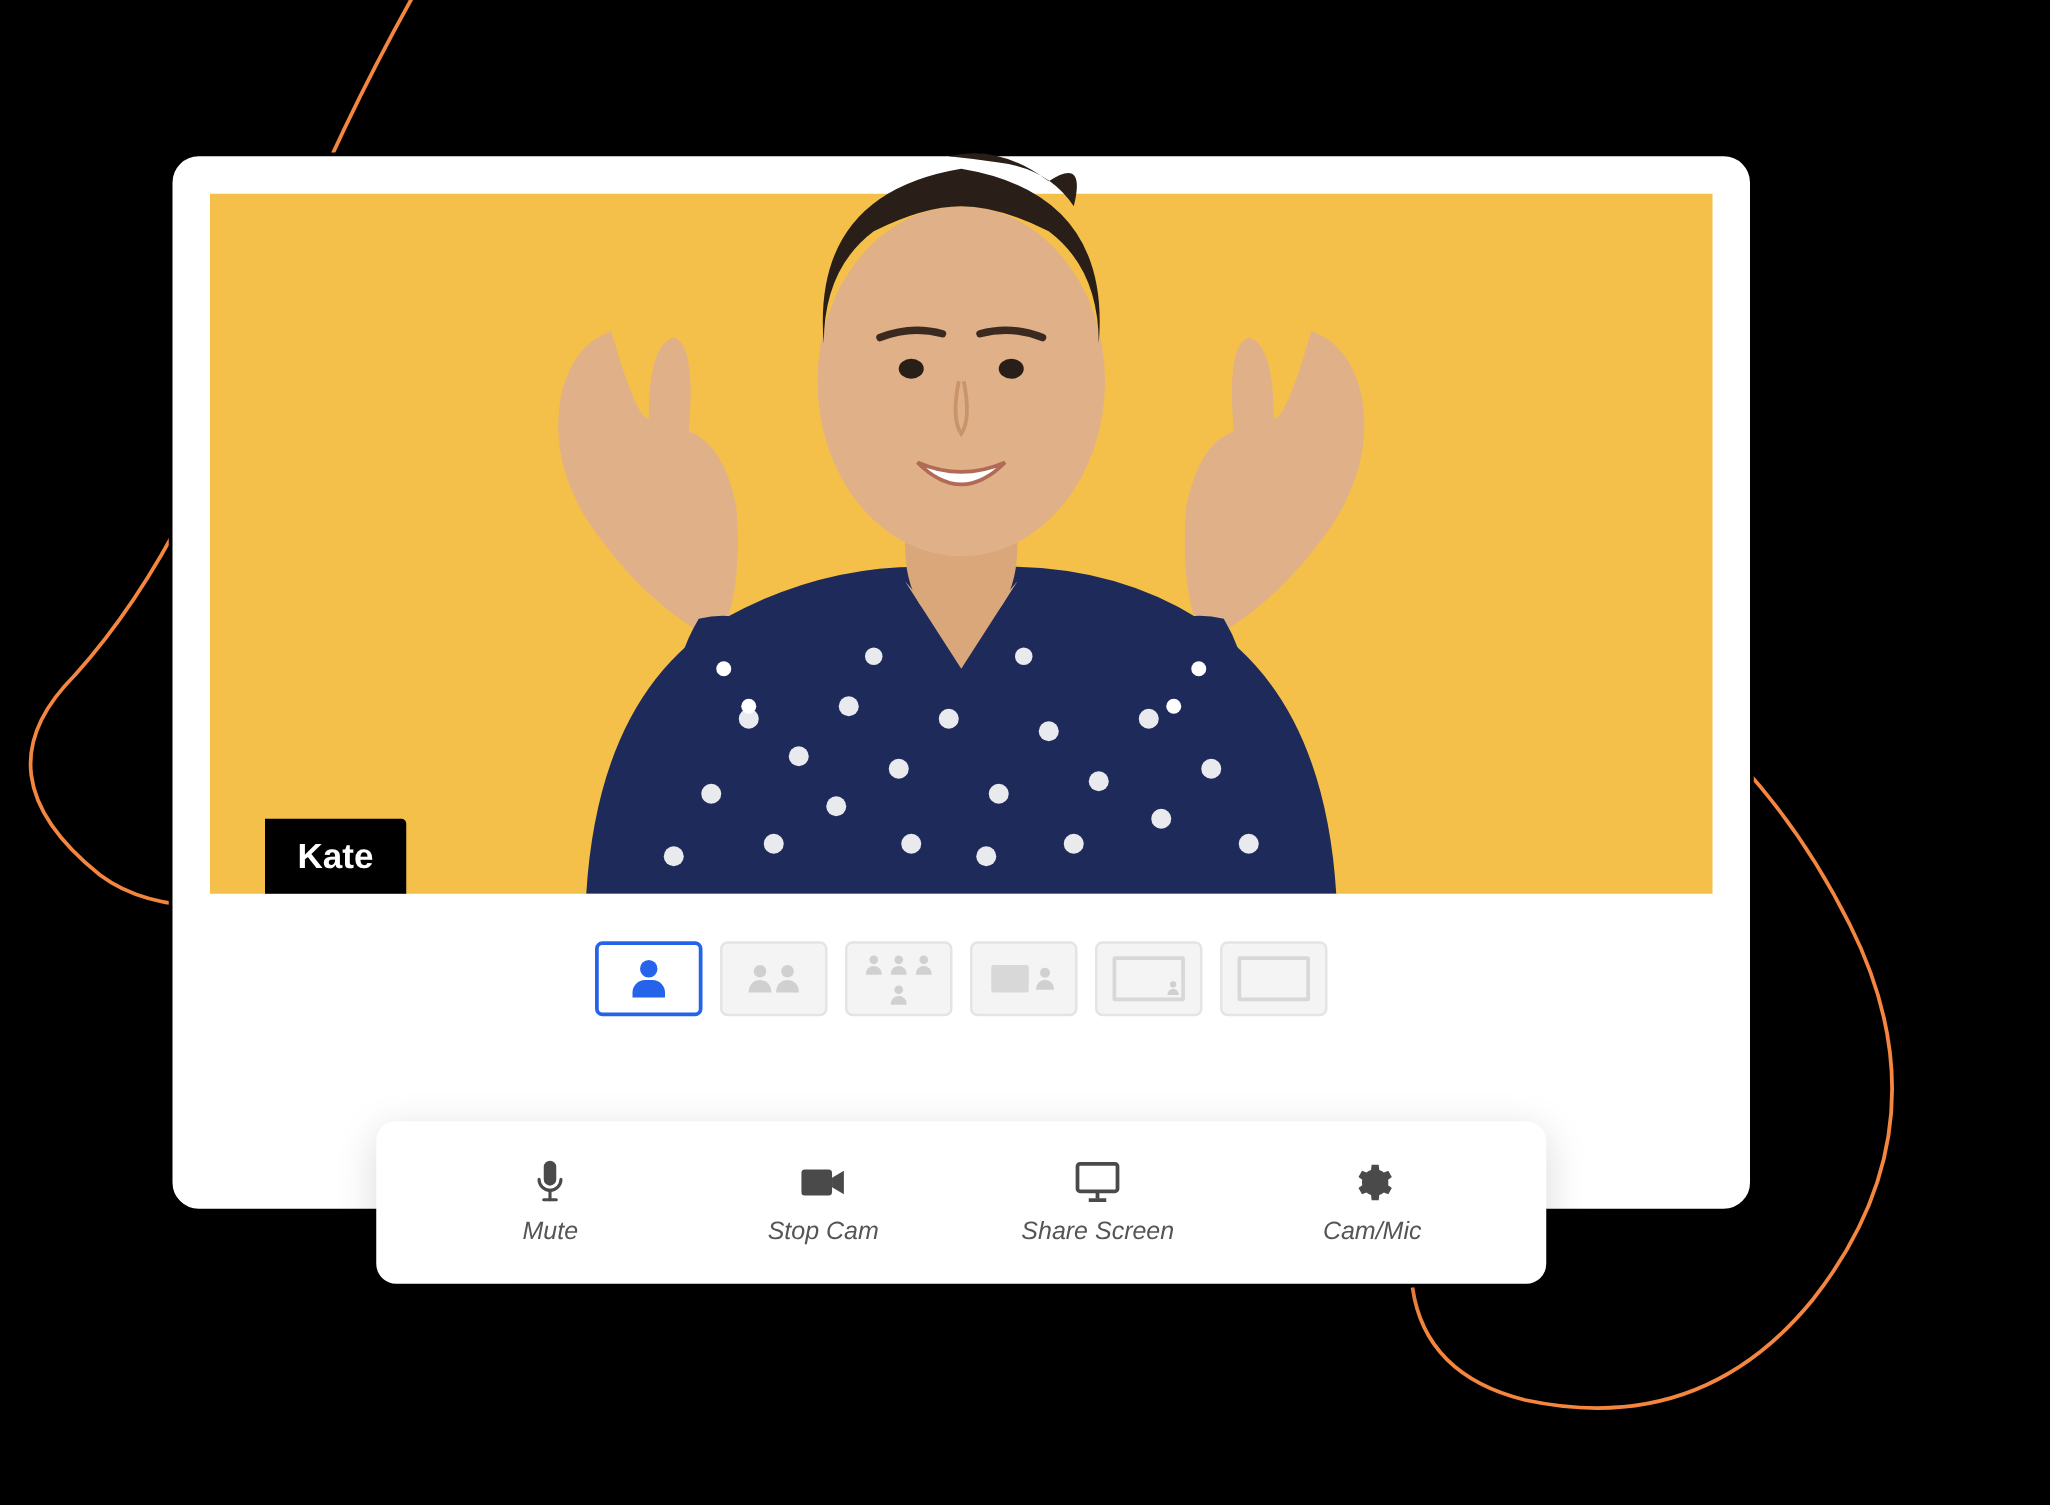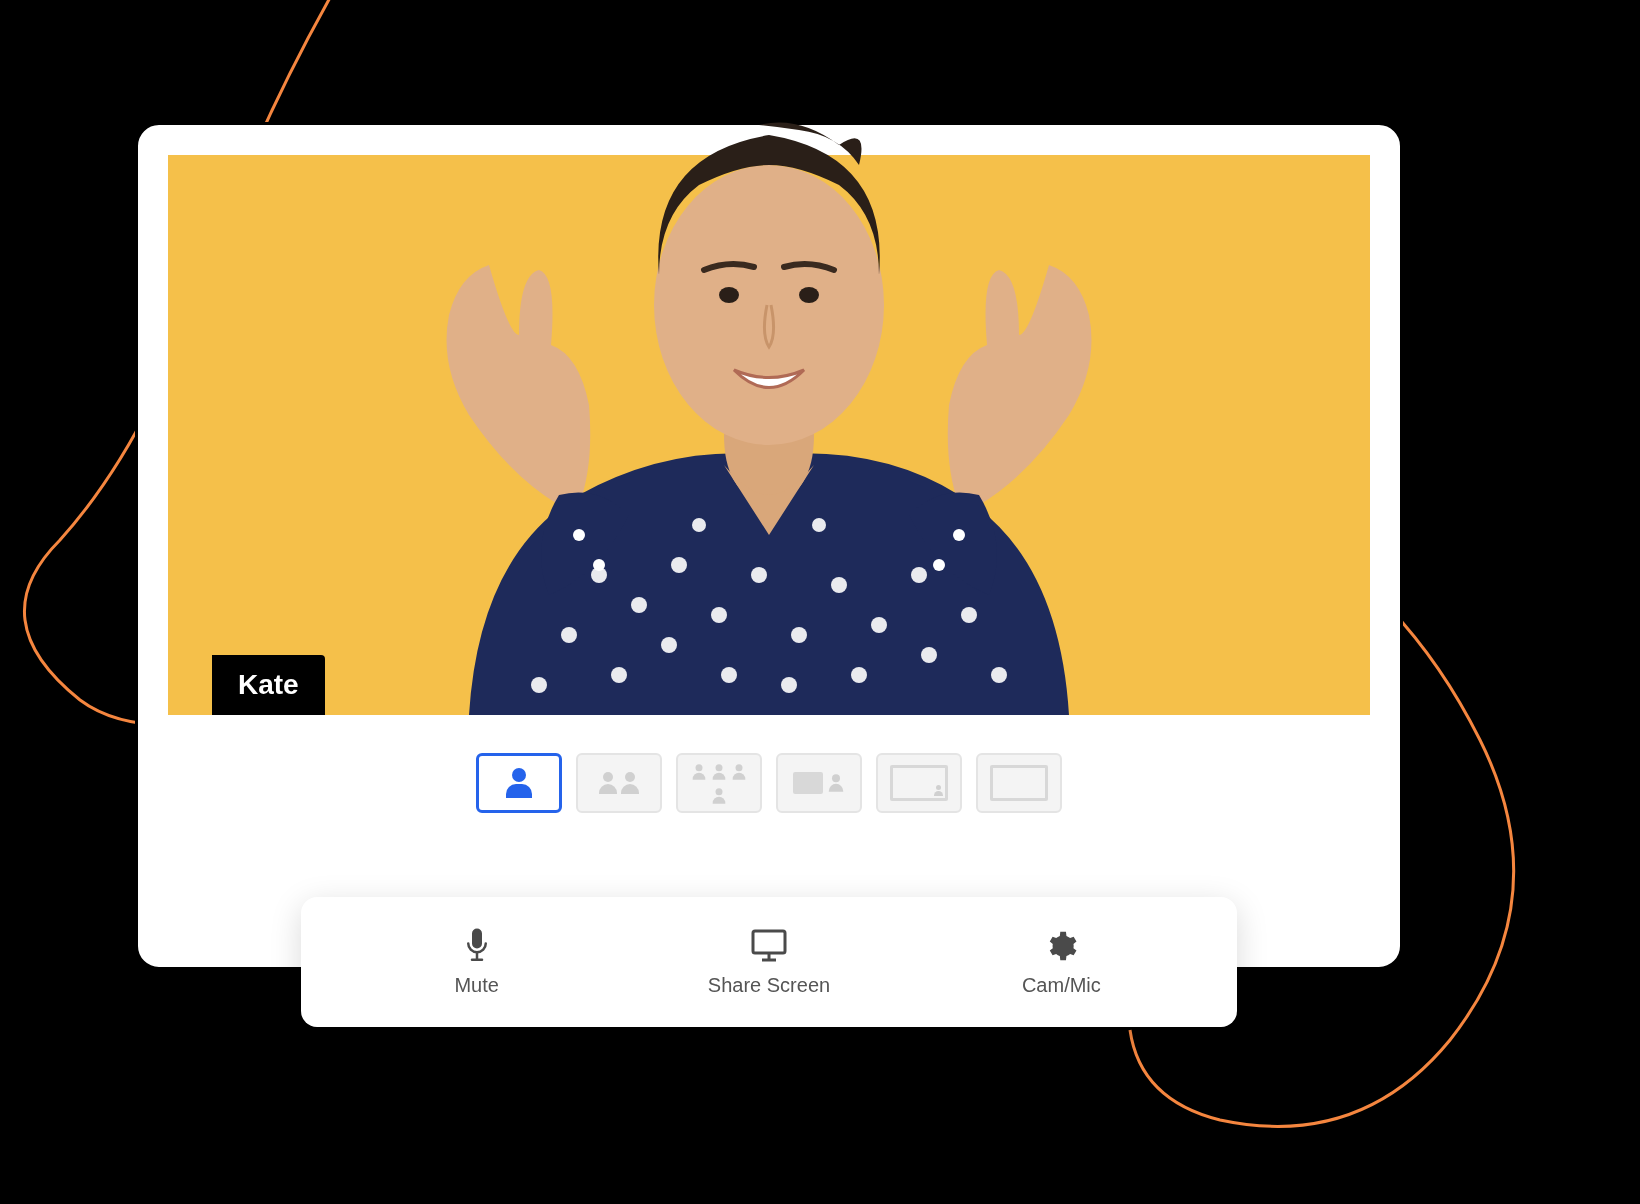--- a/index.html
+++ b/index.html
@@ -137,20 +137,21 @@
       width: 936px;
       height: 130px;
       background: #fff;
       border-radius: 16px;
       box-shadow: 0 8px 32px rgba(0,0,0,0.15);
       display: flex;
       align-items: center;
       justify-content: space-around;
       padding: 0 30px;
       z-index: 5;
+      font-style: italic;
     }
     .control-btn {
       display: flex;
       flex-direction: column;
       align-items: center;
       gap: 10px;
       cursor: pointer;
       min-width: 120px;
     }
     .control-icon {
@@ -315,20 +316,29 @@
           <rect x="9" y="1" width="6" height="14" rx="3" fill="#4a4a4a"></rect>
           <path d="M5 12 a7 7 0 0 0 14 0" stroke-linecap="round"></path>
           <line x1="12" y1="19" x2="12" y2="25" stroke-linecap="round"></line>
           <line x1="8" y1="25" x2="16" y2="25" stroke-linecap="round"></line>
         </svg>
       </div>
       <span class="control-label">Mute</span>
     </div>
     <div class="control-btn">
       <div class="control-icon">
+        <svg width="38" height="28" viewBox="0 0 38 28" fill="#4a4a4a">
+          <rect x="0" y="3" width="26" height="22" rx="3"></rect>
+          <path d="M26 10 L36 4 L36 24 L26 18 Z"></path>
+        </svg>
+      </div>
+      <span class="control-label">Stop Cam</span>
+    </div>
+    <div class="control-btn">
+      <div class="control-icon">
         <svg width="36" height="34" viewBox="0 0 36 34" fill="none" stroke="#4a4a4a" stroke-width="3">
           <rect x="2" y="2" width="32" height="22" rx="2"></rect>
           <line x1="18" y1="24" x2="18" y2="30"></line>
           <line x1="11" y1="31" x2="25" y2="31"></line>
         </svg>
       </div>
       <span class="control-label">Share Screen</span>
     </div>
     <div class="control-btn">
       <div class="control-icon">

